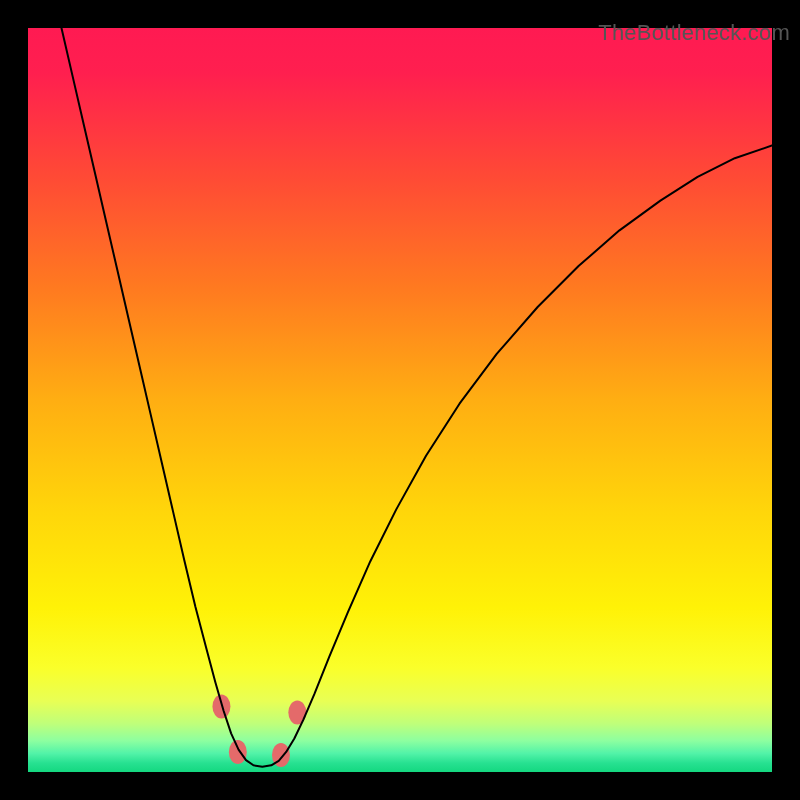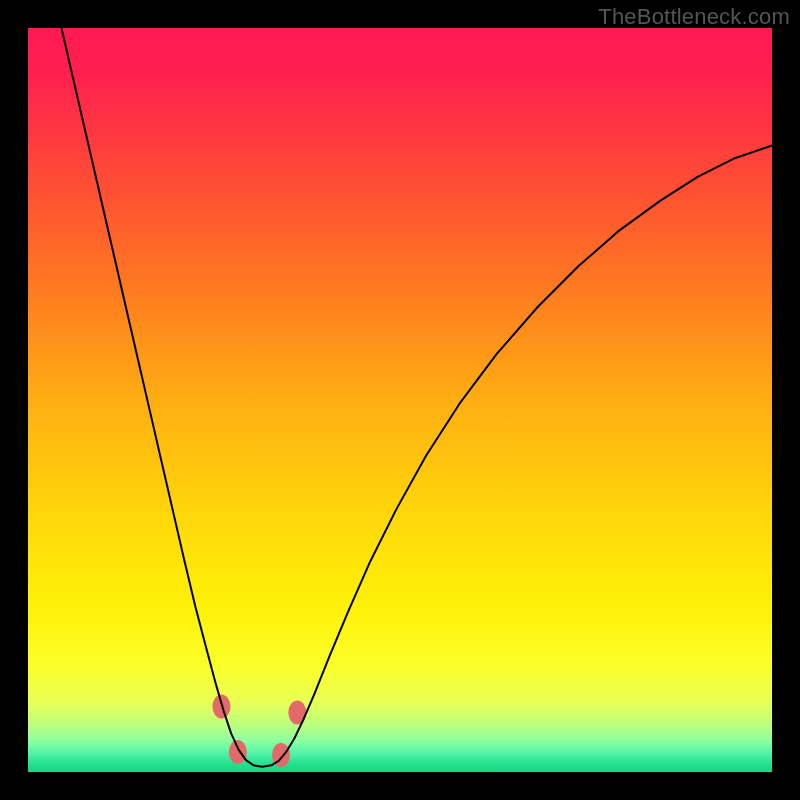--- a/index.html
+++ b/index.html
@@ -21,21 +21,21 @@
   }
   .plot {
     position: absolute;
     left: 0;
     top: 0;
     width: 744px;
     height: 744px;
   }
   .watermark {
     position: absolute;
-    top: 4px;
+    top: 20px;
     right: 10px;
     color: #555;
     font-size: 22px;
     font-weight: 500;
     letter-spacing: 0.2px;
     user-select: none;
   }
   svg { display: block; }
 </style>
 </head>

